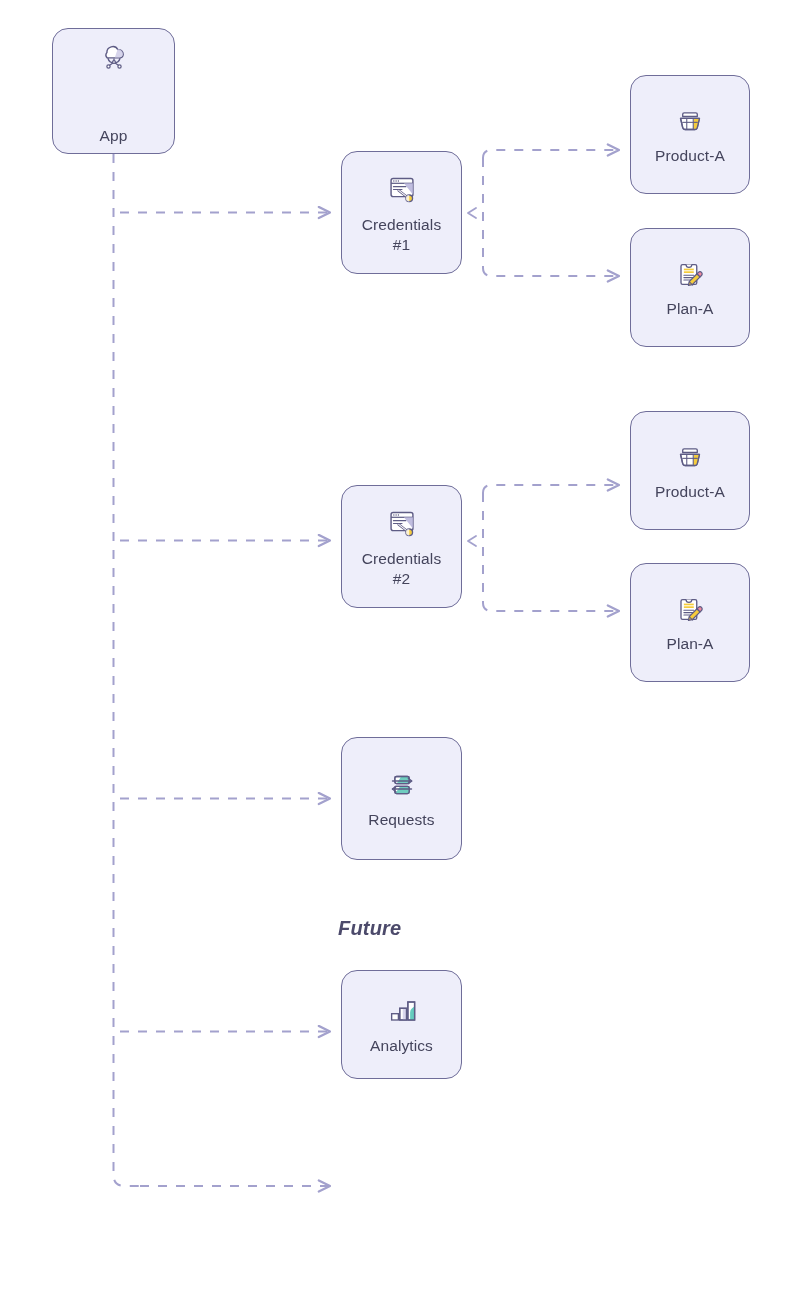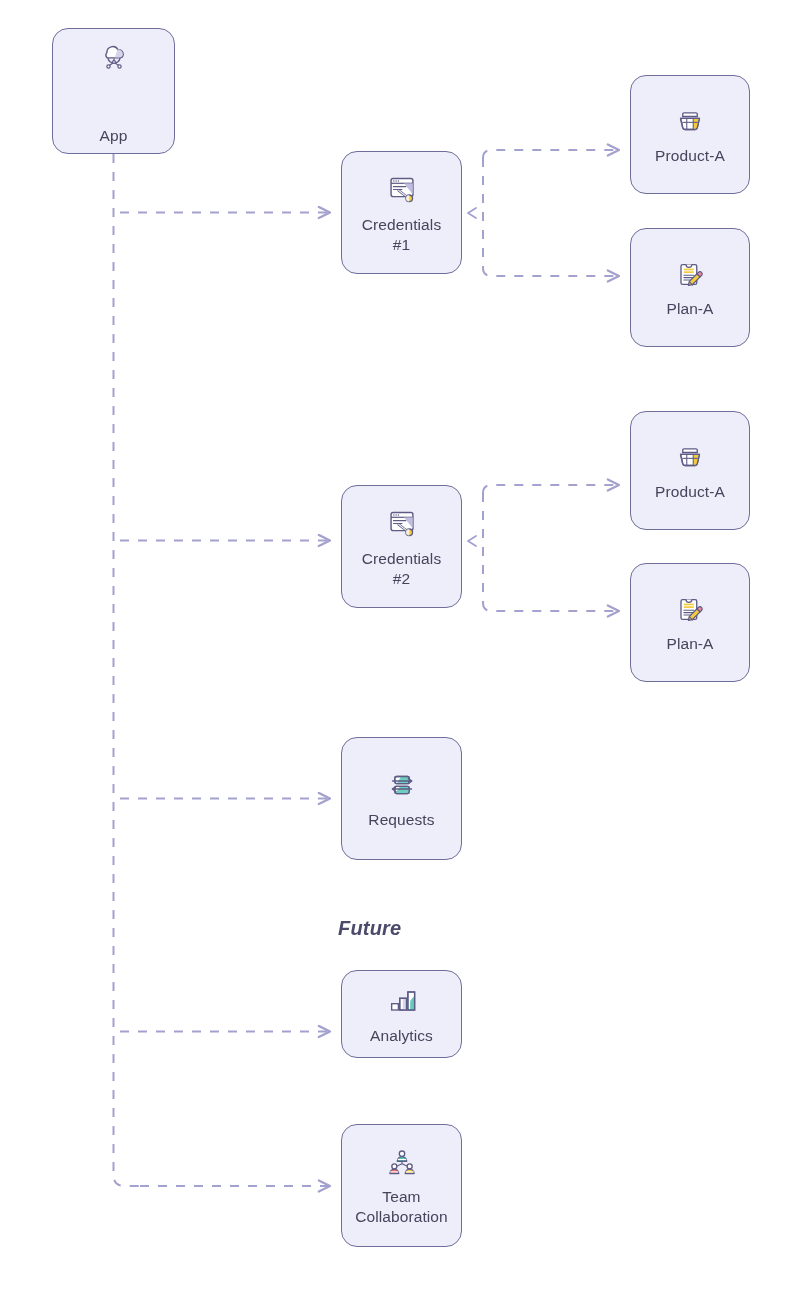--- a/index.html
+++ b/index.html
@@ -233,47 +233,29 @@
         <path d="M27 12.5 L 30.8 15.5 L 27 18.5" fill="none" stroke="#5e5c85" stroke-width="1.6" stroke-linecap="round" stroke-linejoin="round"></path>
         <path d="M9.5 24.5 h21" stroke="#5e5c85" stroke-width="1.6" stroke-linecap="round"></path>
         <path d="M13.2 21.5 L 9.4 24.5 L 13.2 27.5" fill="none" stroke="#5e5c85" stroke-width="1.6" stroke-linecap="round" stroke-linejoin="round"></path>
       </svg>
     </span>
     <span class="label">Requests</span>
   </div>
 
   <div class="section-label" style="left:338px; top:917px;">Future</div>
 
-  <div class="node" style="left:341px; top:970px; width:121px; height:88px;">
+  <div class="node" style="left:341px; top:970px; width:121px; height:109px;">
     <span class="icon">
       <svg width="36" height="36" viewBox="0 0 40 40">
         <rect x="8.5" y="23" width="7.5" height="7" fill="#ffffff" stroke="#5e5c85" stroke-width="1.5"></rect>
         <rect x="17.5" y="17" width="7.5" height="13" fill="#ffffff" stroke="#5e5c85" stroke-width="1.5"></rect>
         <rect x="20.8" y="17" width="4.2" height="13" fill="#cfcde8" opacity="0.8"></rect>
         <rect x="17.5" y="17" width="7.5" height="13" fill="none" stroke="#5e5c85" stroke-width="1.5"></rect>
         <rect x="26.5" y="10" width="7.5" height="20" fill="#ffffff" stroke="#5e5c85" stroke-width="1.5"></rect>
         <path d="M29 30 v-8 a6 6 0 0 1 2.2 -5 l2.8 -2.4 v15.4 z" fill="#3fbfae" opacity="0.8"></path>
         <rect x="26.5" y="10" width="7.5" height="20" fill="none" stroke="#5e5c85" stroke-width="1.5"></rect>
       </svg>
     </span>
     <span class="label">Analytics</span>
   </div>
 
-  <div class="node" style="left:341px; top:1124px; width:121px; height:123px;">
-    <span class="icon">
-      <svg width="36" height="36" viewBox="0 0 40 40">
-        <path d="M20 19 v3 M13.5 25 L 20 22 L 26.5 25" fill="none" stroke="#5e5c85" stroke-width="1.3" stroke-linecap="round" stroke-linejoin="round"></path>
-        <circle cx="20" cy="10.8" r="3" fill="#ffffff" stroke="#5e5c85" stroke-width="1.5"></circle>
-        <path d="M14.8 19.2 a5.2 5.2 0 0 1 10.4 0 z" fill="#3fbfae" stroke="#5e5c85" stroke-width="1.5" stroke-linejoin="round"></path>
-        <path d="M15.2 17.2 h9.6" stroke="#ffffff" stroke-width="1.3"></path>
-        <circle cx="11.5" cy="24.8" r="2.8" fill="#ffffff" stroke="#5e5c85" stroke-width="1.5"></circle>
-        <path d="M6.6 32.8 a4.9 4.9 0 0 1 9.8 0 z" fill="#ef6a6a" stroke="#5e5c85" stroke-width="1.5" stroke-linejoin="round"></path>
-        <path d="M7 31 h9" stroke="#ffffff" stroke-width="1.3"></path>
-        <circle cx="28.5" cy="24.8" r="2.8" fill="#ffffff" stroke="#5e5c85" stroke-width="1.5"></circle>
-        <path d="M23.6 32.8 a4.9 4.9 0 0 1 9.8 0 z" fill="#f5cc3c" stroke="#5e5c85" stroke-width="1.5" stroke-linejoin="round"></path>
-        <path d="M24 31 h9" stroke="#ffffff" stroke-width="1.3"></path>
-      </svg>
-    </span>
-    <span class="label">Team
-Collaboration</span>
-  </div>
 
 </div>
 
 </body></html>

